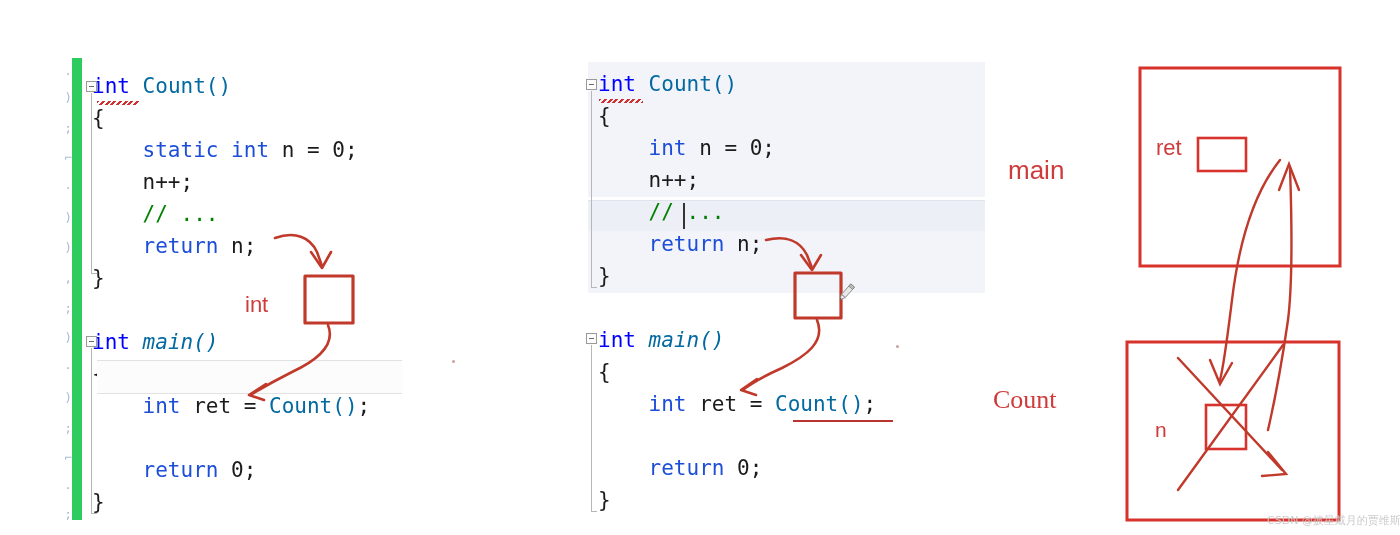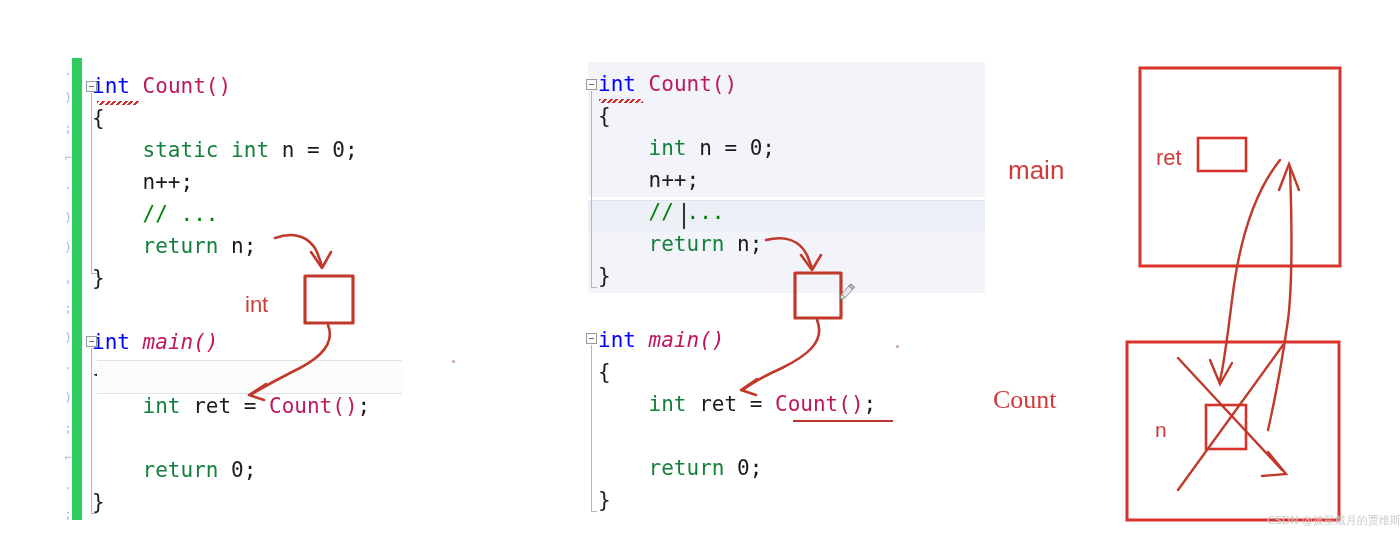--- a/index.html
+++ b/index.html
@@ -21,23 +21,23 @@
     font-family: "DejaVu Sans Mono", monospace;
     font-size: 21px;
     line-height: 32px;
     white-space: pre;
     color: #1a1a1a;
   }
   .code-line {
     height: 32px;
     position: relative;
   }
-  .kw   { color: #15803d; }
+  .kw   { color: #1d4ed8; }
   .type { color: #0000ff; }
-  .fn   { color: #be185d; }
+  .fn   { color: #0369a1; }
   .cmt  { color: #008000; }
   .plain{ color: #1b1b1b; }
   .ital { font-style: italic; }
 
   
   .squiggle {
     position: absolute;
     height: 4px;
     background:
       repeating-linear-gradient(135deg, #d03030 0 2px, rgba(0,0,0,0) 2px 4px);
@@ -224,21 +224,21 @@
     <path d="M1178,358 L1282,470"></path>
     <path d="M1268,452 L1286,474 L1262,476"></path>
     <path d="M1283,345 L1178,490"></path>
   </g>
 </svg>
 
 <div class="ink-label" style="left:245px; top:292px; font-size:22px;">int</div>
 
 <div class="ink-label" style="left:1008px; top:155px; font-size:26px;">main</div>
 
-<div class="ink-label" style="left:1156px; top:145px; font-size:22px;">ret</div>
+<div class="ink-label" style="left:1156px; top:135px; font-size:22px;">ret</div>
 
 <div class="ink-label" style="left:993px; top:385px; font-size:26px;font-family:Liberation Serif, serif;">Count</div>
 
 <div class="ink-label" style="left:1155px; top:418px; font-size:21px;">n</div>
 
 <svg class="pencil" style="left:833px; top:280px;" viewBox="0 0 26 26" xmlns="http://www.w3.org/2000/svg">
   <g transform="rotate(42 13 13)">
     <rect x="10.5" y="3" width="5" height="14" fill="#e8e8e8" stroke="#8a8a8a" stroke-width="0.9"></rect>
     <rect x="10.5" y="3" width="5" height="3" fill="#b9b9b9" stroke="#8a8a8a" stroke-width="0.9"></rect>
     <path d="M10.5,17 L13,22 L15.5,17 Z" fill="#f4f4f4" stroke="#8a8a8a" stroke-width="0.9"></path>

